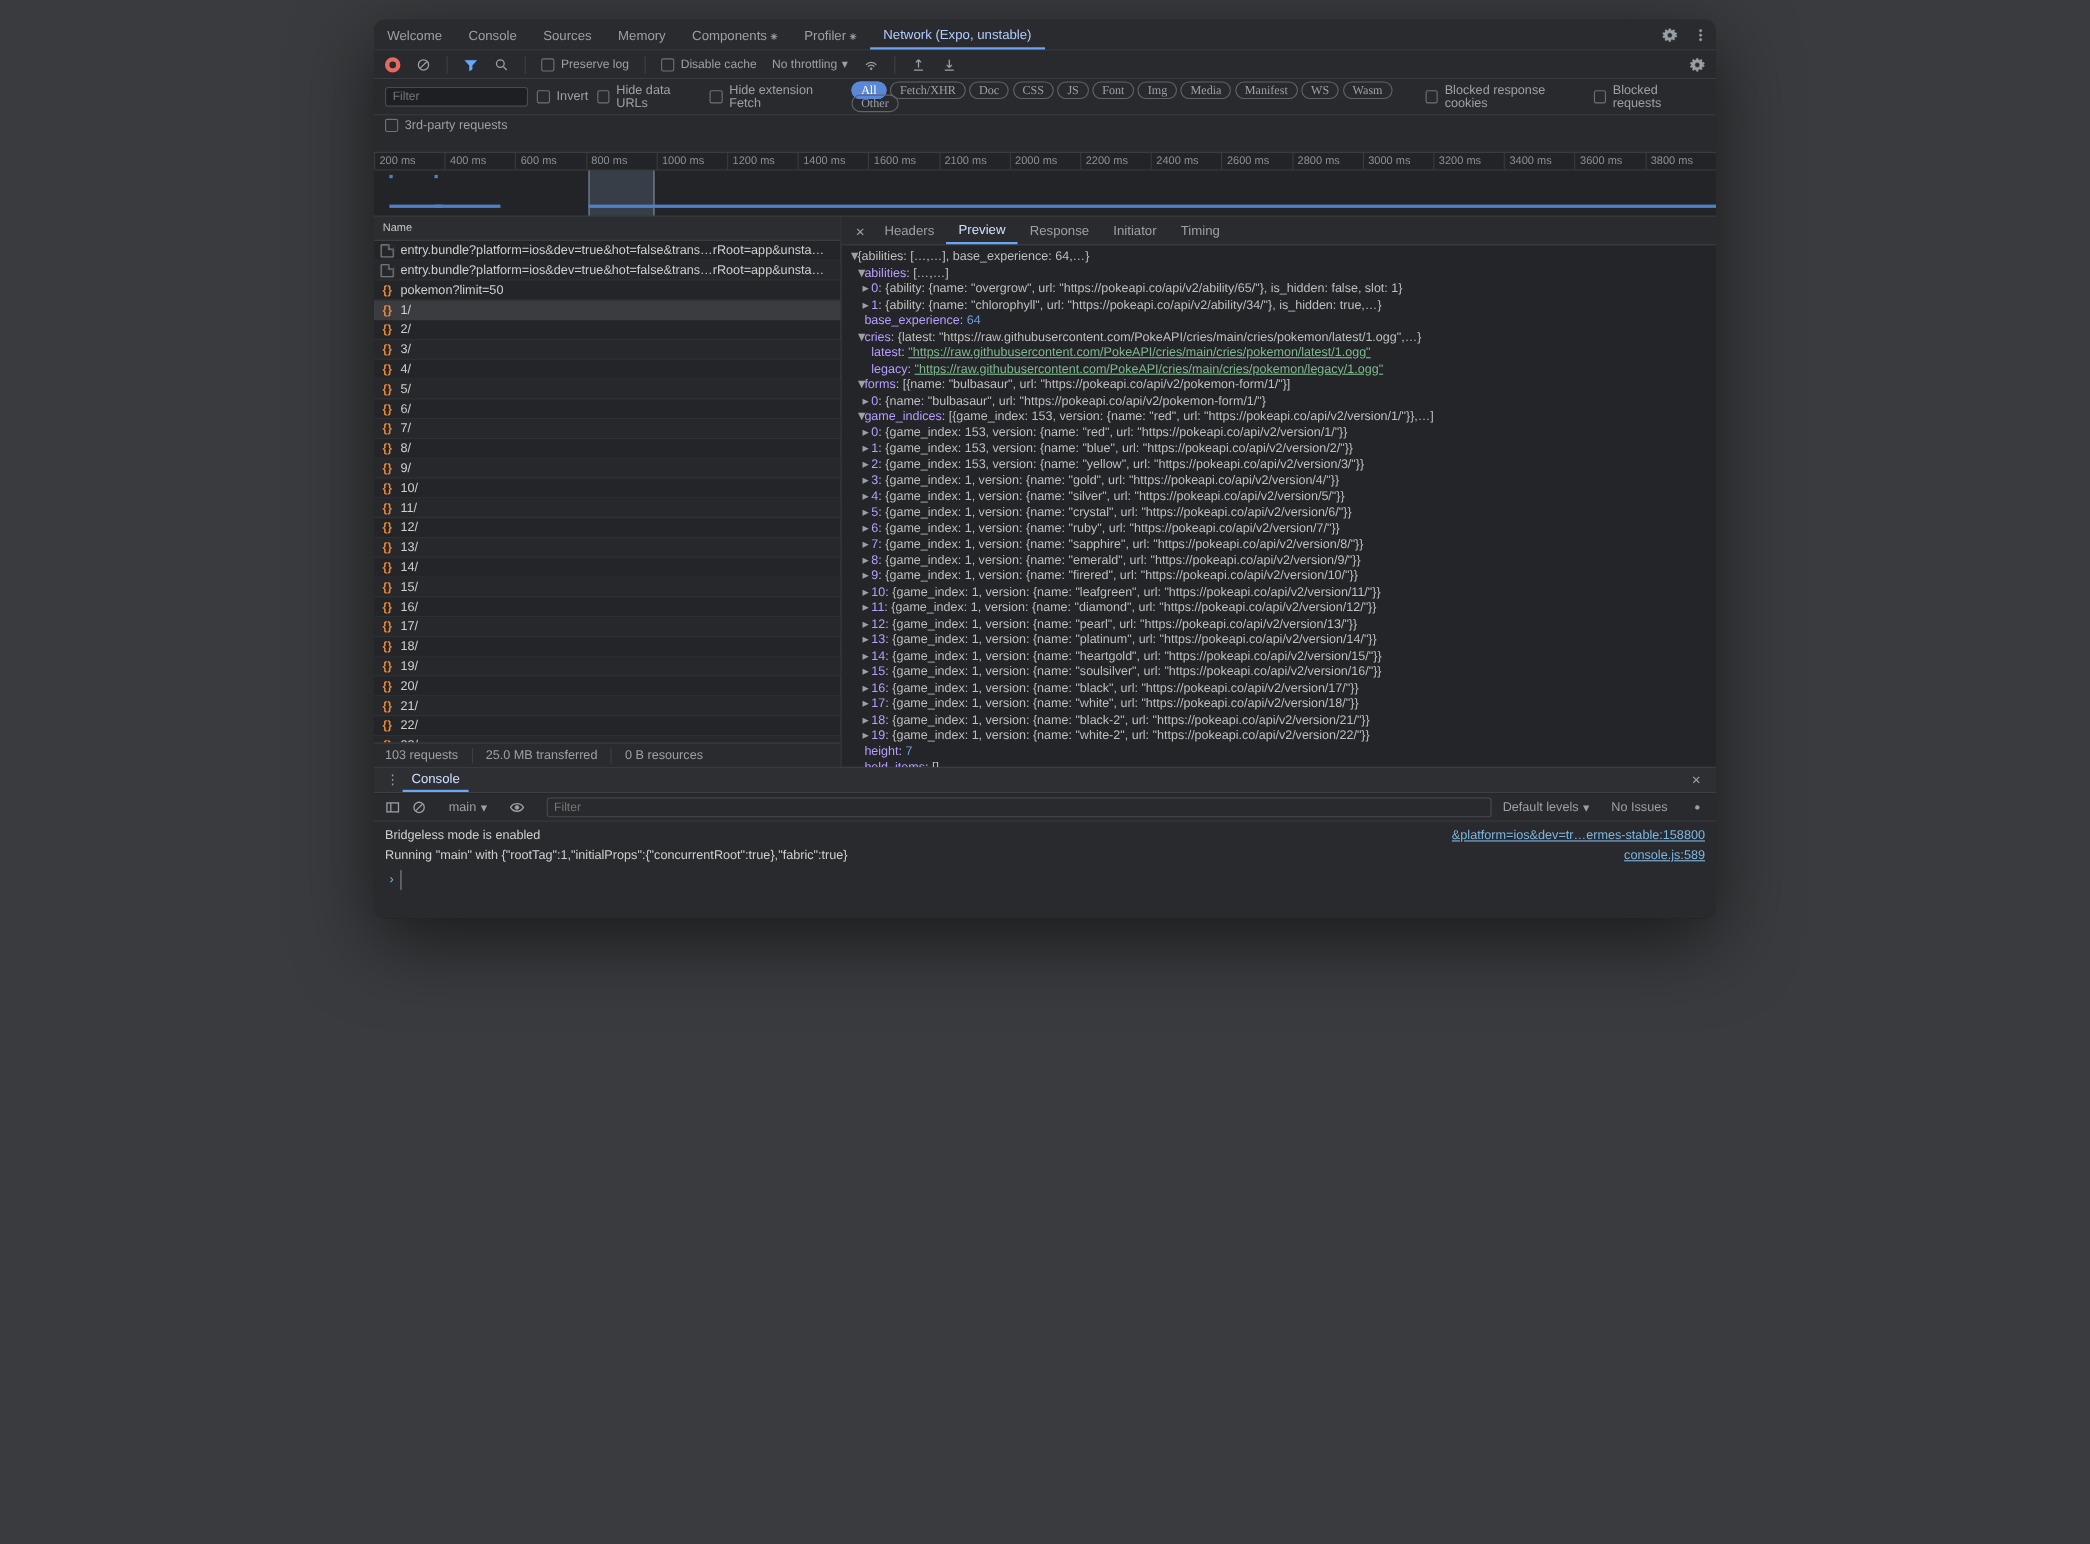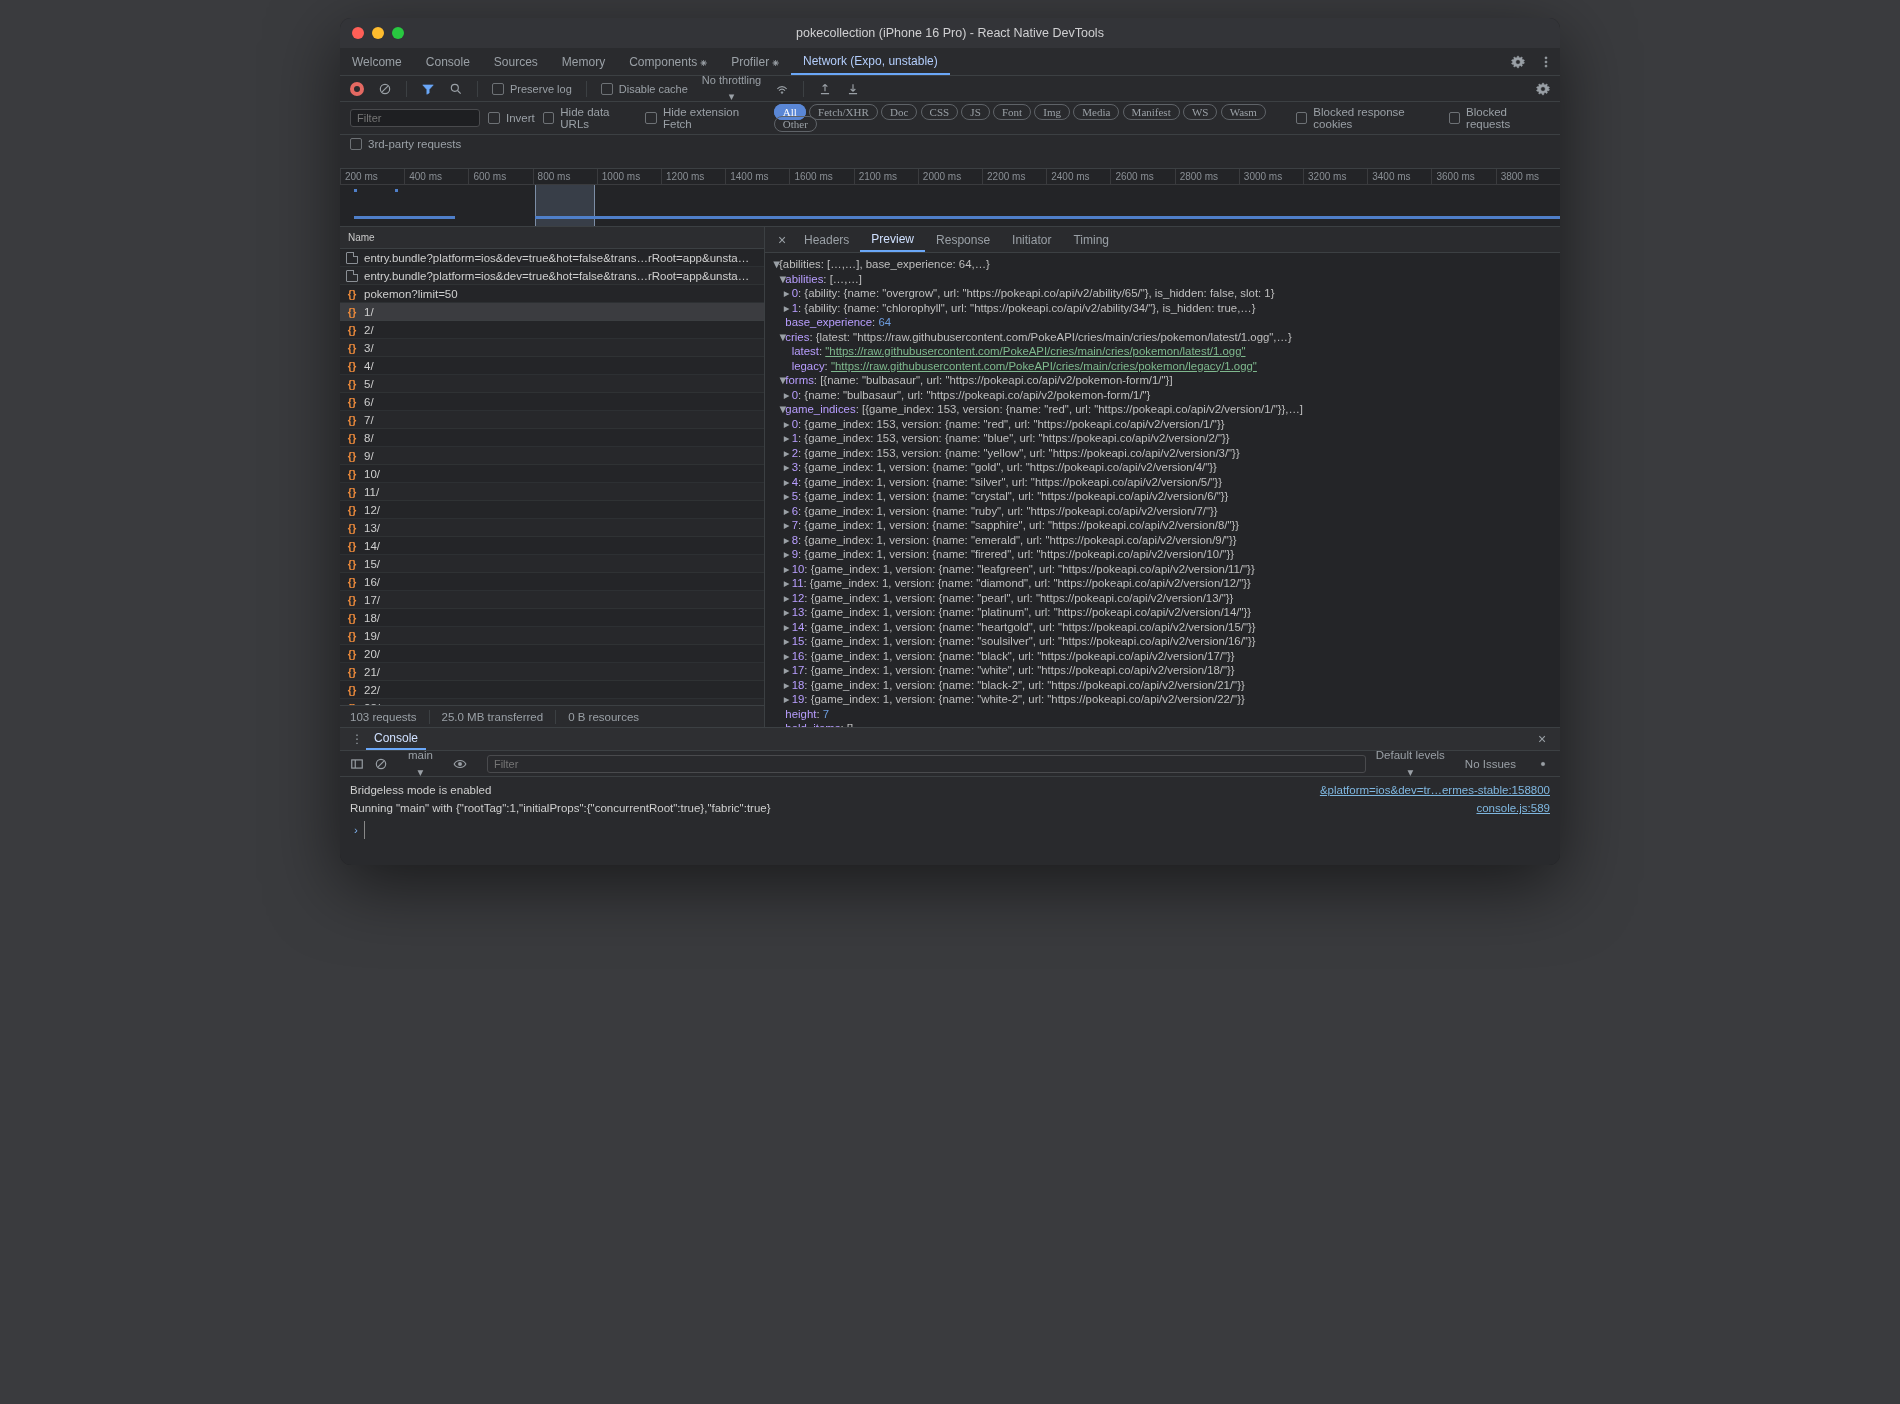--- a/index.html
+++ b/index.html
@@ -40,21 +40,21 @@
   .tabs .spacer{flex:1;}
   .tabs .icn{width:28px;display:flex;align-items:center;justify-content:center;color:var(--text-dim);}
 
   
   .row{display:flex;align-items:center;gap:14px;height:26px;padding:0 10px;background:var(--bg);border-bottom:1px solid var(--border);color:var(--text-dim);font-size:11px;}
   .row .sep{width:1px;height:16px;background:var(--border);}
   .circle-btn{width:14px;height:14px;border-radius:50%;border:4px solid #e46962;}
   .ico{width:14px;height:14px;fill:currentColor;stroke:currentColor;}
   .chk{display:flex;align-items:center;gap:6px;}
   .chk .box{width:12px;height:12px;border:1px solid #6e7276;border-radius:2px;}
-  .dd{display:flex;align-items:center;gap:4px;flex-direction:column;}
+  .dd{display:flex;align-items:center;gap:4px;}
   .row .right{margin-left:auto;display:flex;align-items:center;gap:10px;}
 
   
   .row2{display:flex;align-items:center;gap:8px;padding:4px 10px;background:var(--bg);border-bottom:1px solid var(--border);font-size:11.5px;color:var(--text-dim);}
   .filterinput{width:130px;height:18px;background:#1e1f22;border:1px solid #494a4d;border-radius:3px;color:var(--text-dim);padding:0 6px;font-size:11px;}
   .pill{padding:1px 8px;border:1px solid #5f6368;border-radius:10px;font-size:11px;color:var(--text-dim);font-family:Liberation Serif, serif;}
   .pill.on{background:#5a87d6;border-color:#5a87d6;color:#fff;}
   .row3{display:flex;align-items:center;gap:8px;padding:3px 10px 18px;background:var(--bg);border-bottom:1px solid var(--border);font-size:11.5px;color:var(--text-dim);}
 
   
@@ -101,28 +101,20 @@
   .prompt{color:#7eb0ec;padding:0 4px;}
   .cin{height:18px;border-left:1px solid #888;margin-left:2px;}
 
   svg{display:block;}
 </style>
 </head>
 <body>
 
 <div class="window">
 
-  <div class="titlebar">
-    <div class="tl-dots">
-      <div class="dot r"></div>
-      <div class="dot y"></div>
-      <div class="dot g"></div>
-    </div>
-    <div class="titletext">pokecollection (iPhone 16 Pro) - React Native DevTools</div>
-  </div>
 
   <div class="tabs" id="tabs">
     <div class="tab">Welcome</div>
       <div class="tab">Console</div>
       <div class="tab">Sources</div>
       <div class="tab">Memory</div>
       <div class="tab">Components<span class="mark">⁕</span></div>
       <div class="tab">Profiler<span class="mark">⁕</span></div>
       <div class="tab active">Network (Expo, unstable)</div>
       <div class="spacer"></div>

